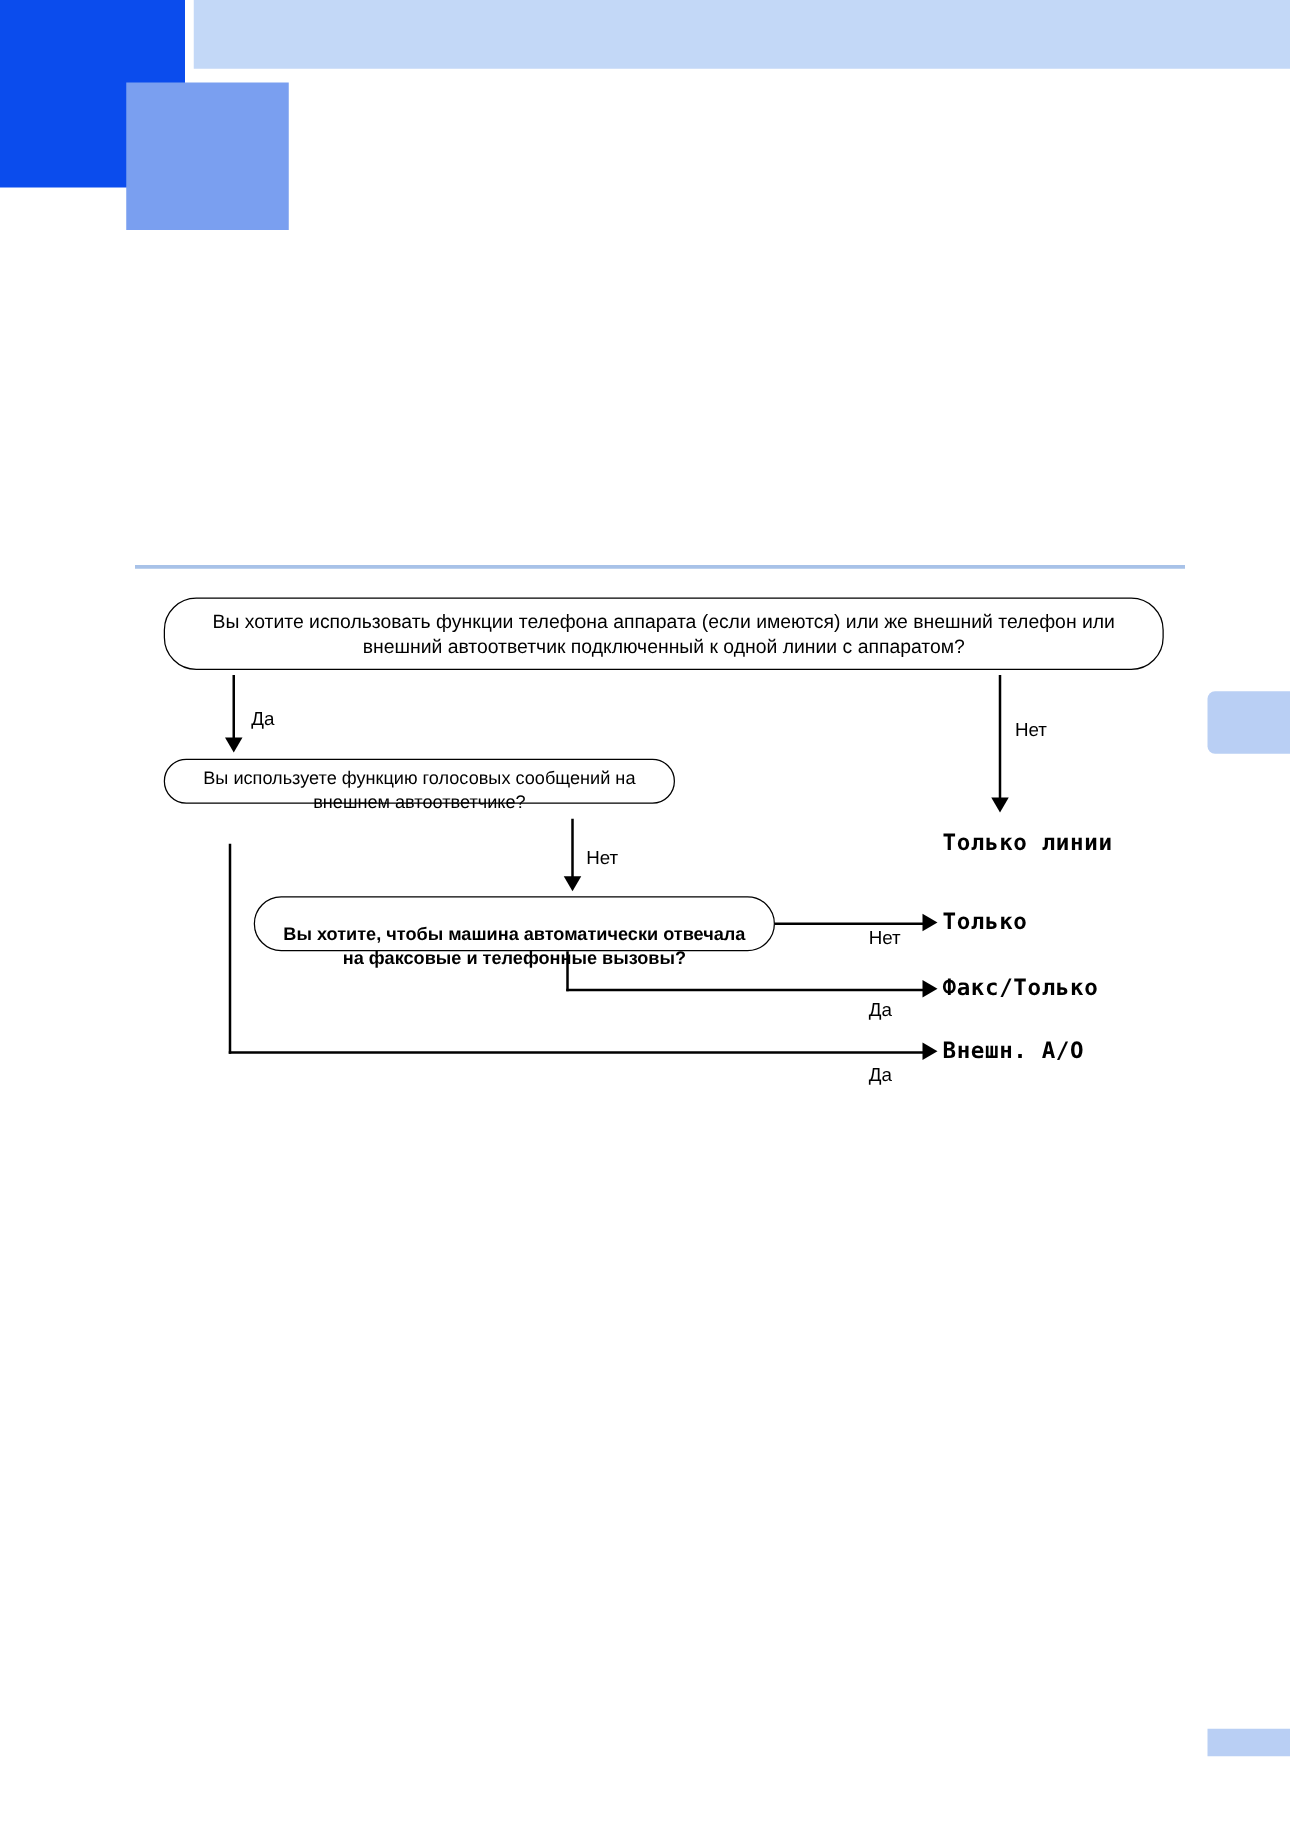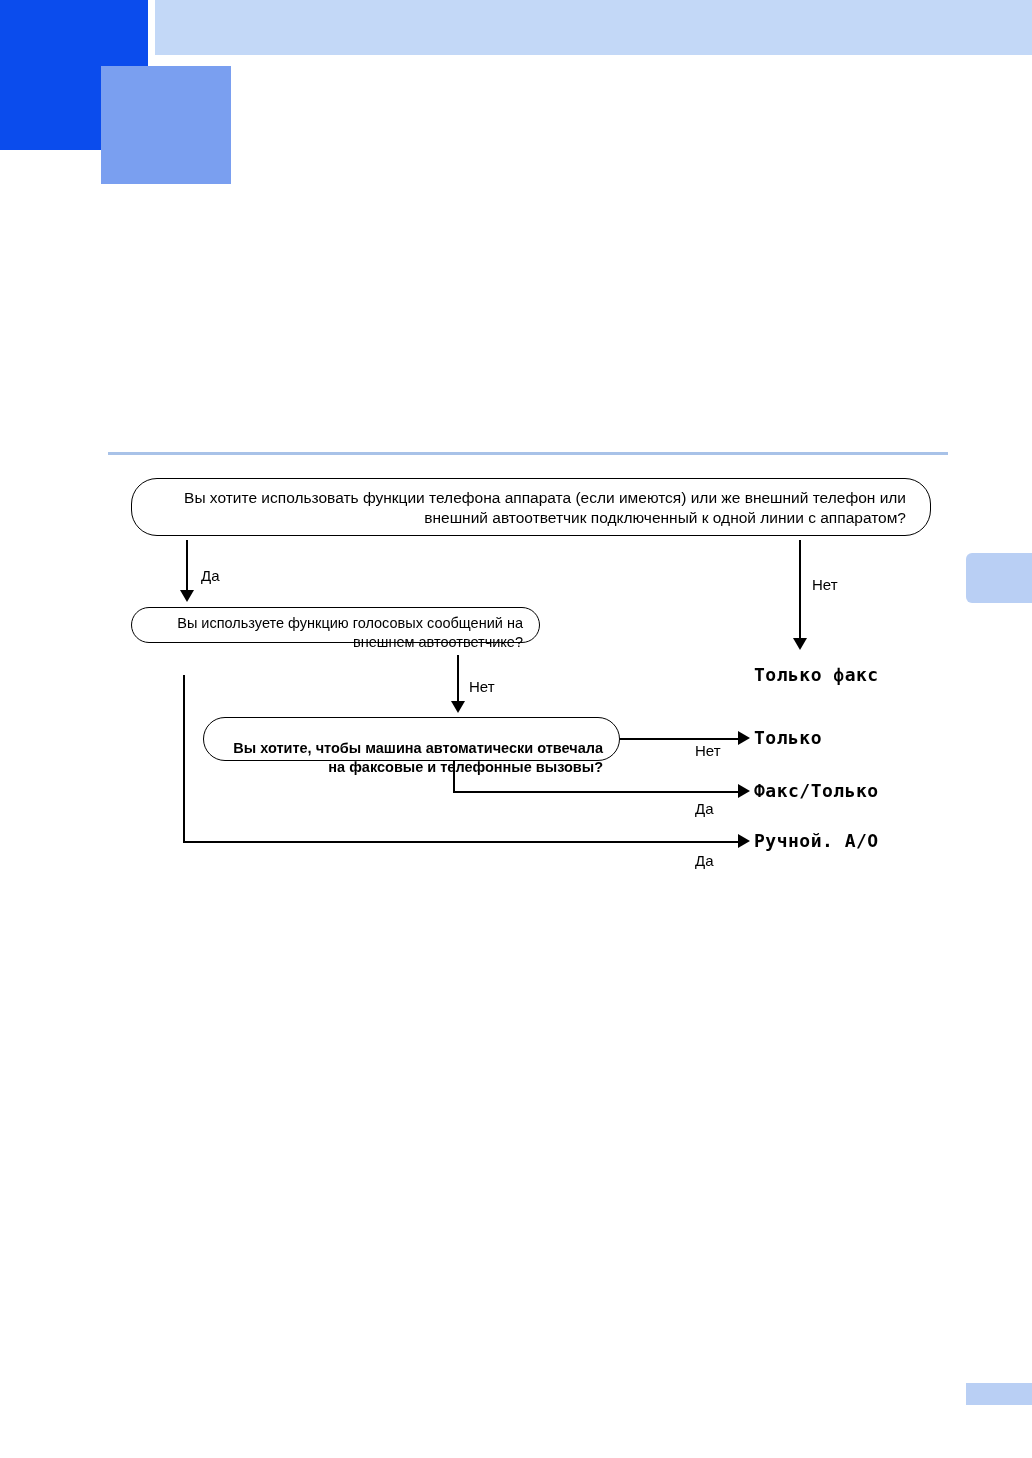--- a/index.html
+++ b/index.html
@@ -82,21 +82,21 @@
   .q-box {
     position: absolute;
     border: 1.6px solid #000000;
     border-radius: 26px;
     background: #ffffff;
     box-sizing: border-box;
     color: #000000;
     font-size: 15.5px;
     line-height: 1.32;
     padding: 8px 18px;
-    text-align: right;
+    text-align: center;
   }
   .q-box.q1 {
     left: 131px;
     top: 478px;
     width: 800px;
     height: 58px;
     padding: 9px 24px;
   }
   .q-box.q2 {
     left: 131px;
@@ -202,18 +202,18 @@
   <div class="line-v" style="left:453px; top:761px; height:32px;"></div>
   <div class="line-h" style="left:453px; top:791px; width:288px;"></div>
   <div class="arrow-right" style="left:738px; top:784px;"></div>
   <div class="edge-label l-da2">Да</div>
 
   <div class="line-v" style="left:183px; top:675px; height:168px;"></div>
   <div class="line-h" style="left:183px; top:841px; width:558px;"></div>
   <div class="arrow-right" style="left:738px; top:834px;"></div>
   <div class="edge-label l-da3">Да</div>
 
-  <div class="result r1">Только факс</div>
+  <div class="result r1">Только линии</div>
   <div class="result r2">Только</div>
   <div class="result r3">Факс/Только</div>
-  <div class="result r4">Ручной. А/О</div>
+  <div class="result r4">Внешн. А/О</div>
 
 </div>
 
 </body></html>

